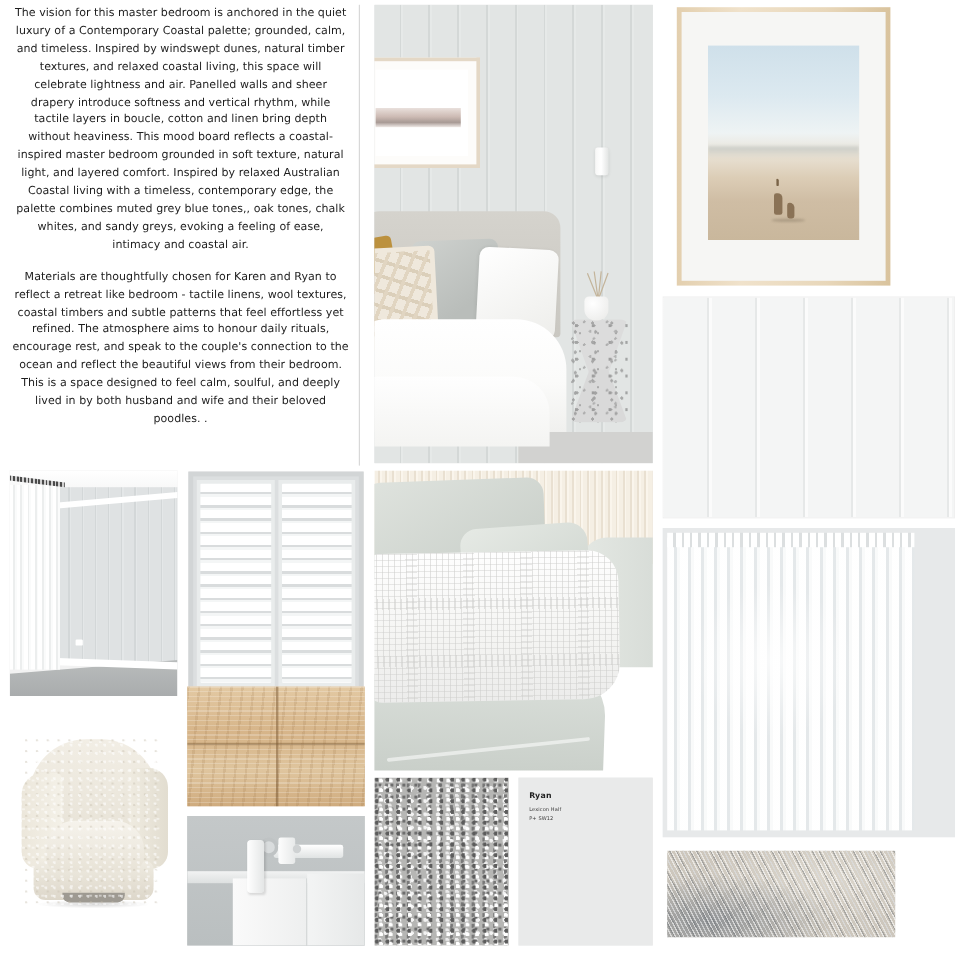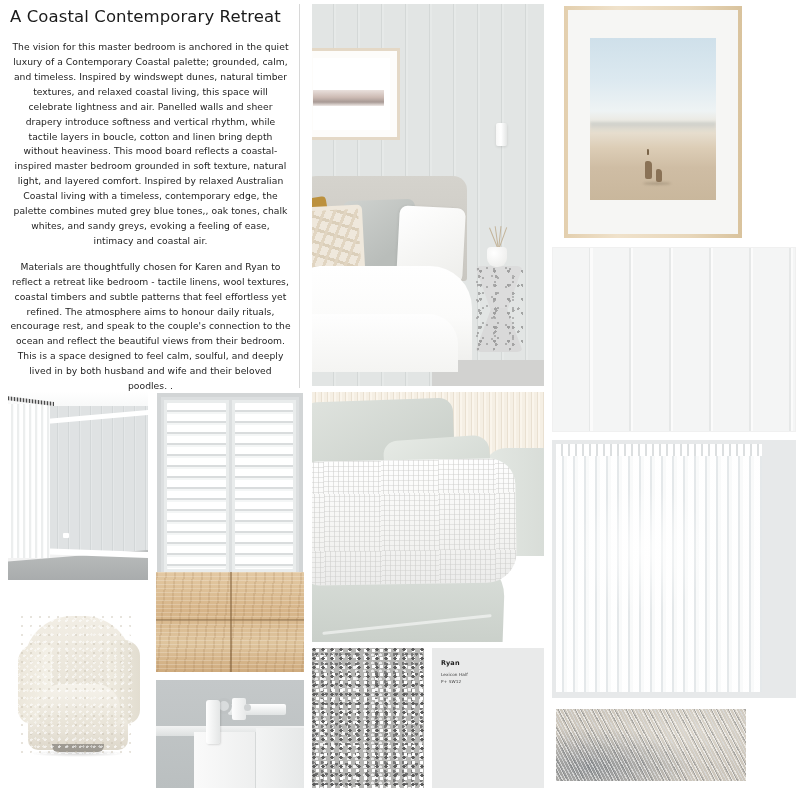--- a/index.html
+++ b/index.html
@@ -452,21 +452,20 @@
   }
   .sw-line1 { top:24px; }
   .sw-line2 { top:31px; }
 </style>
 </head>
 <body>
 
 <div class="board">
 
   <div class="text-col">
-    <h1 class="board-title">A Coastal Contemporary Retreat</h1>
     <p class="body-copy">The vision for this master bedroom is anchored in the quiet luxury of a Contemporary Coastal palette; grounded, calm, and timeless. Inspired by windswept dunes, natural timber textures, and relaxed coastal living, this space will celebrate lightness and air. Panelled walls and sheer drapery introduce softness and vertical rhythm, while tactile layers in boucle, cotton and linen bring depth without heaviness. This mood board reflects a coastal-inspired master bedroom grounded in soft texture, natural light, and layered comfort. Inspired by relaxed Australian Coastal living with a timeless, contemporary edge, the palette combines muted grey blue tones,, oak tones, chalk whites, and sandy greys, evoking a feeling of ease, intimacy and coastal air.</p>
     <p class="body-copy">Materials are thoughtfully chosen for Karen and Ryan to reflect a retreat like bedroom - tactile linens, wool textures, coastal timbers and subtle patterns that feel effortless yet refined. The atmosphere aims to honour daily rituals, encourage rest, and speak to the couple's connection to the ocean and reflect the beautiful views from their bedroom. This is a space designed to feel calm, soulful, and deeply lived in by both husband and wife and their beloved poodles. .</p>
   </div>
 
   <div class="tile" id="t-bedroom">
     <div class="bd-wall"></div>
     <div class="bd-art">
       <div class="bd-art-mat">
         <div class="bd-art-img"></div>
       </div>

